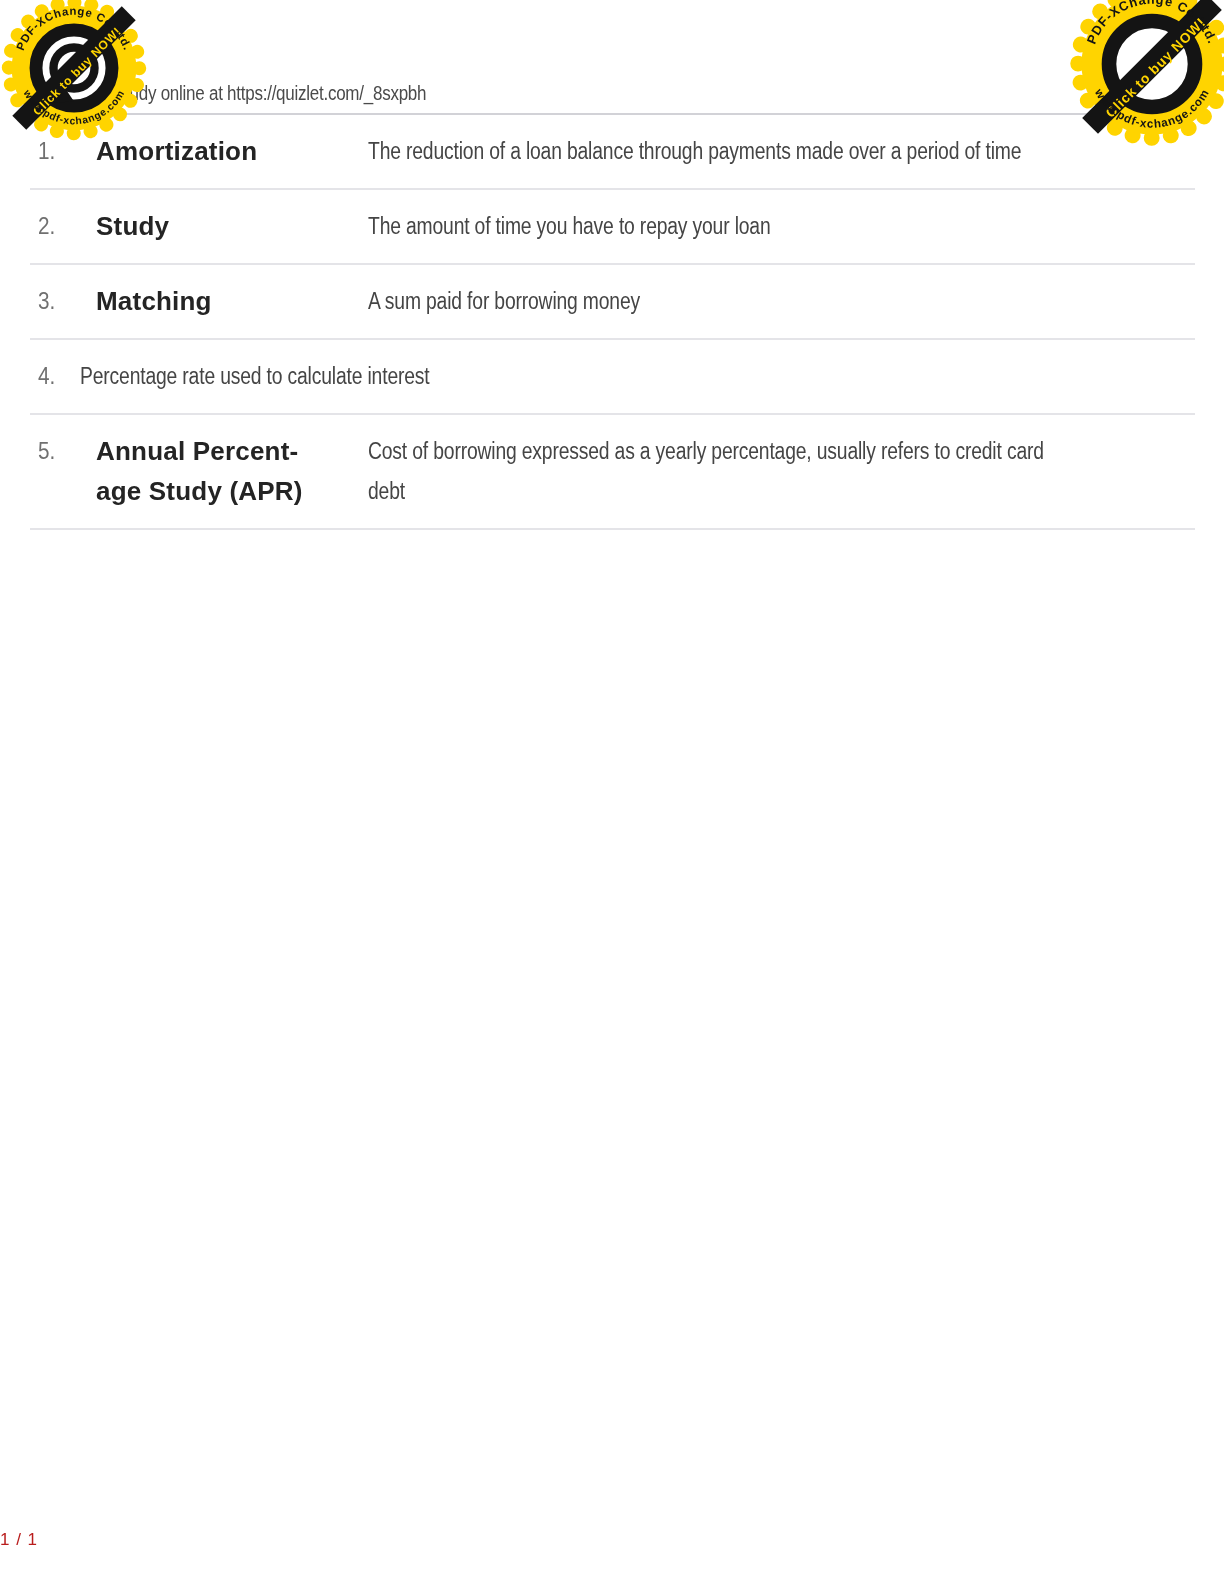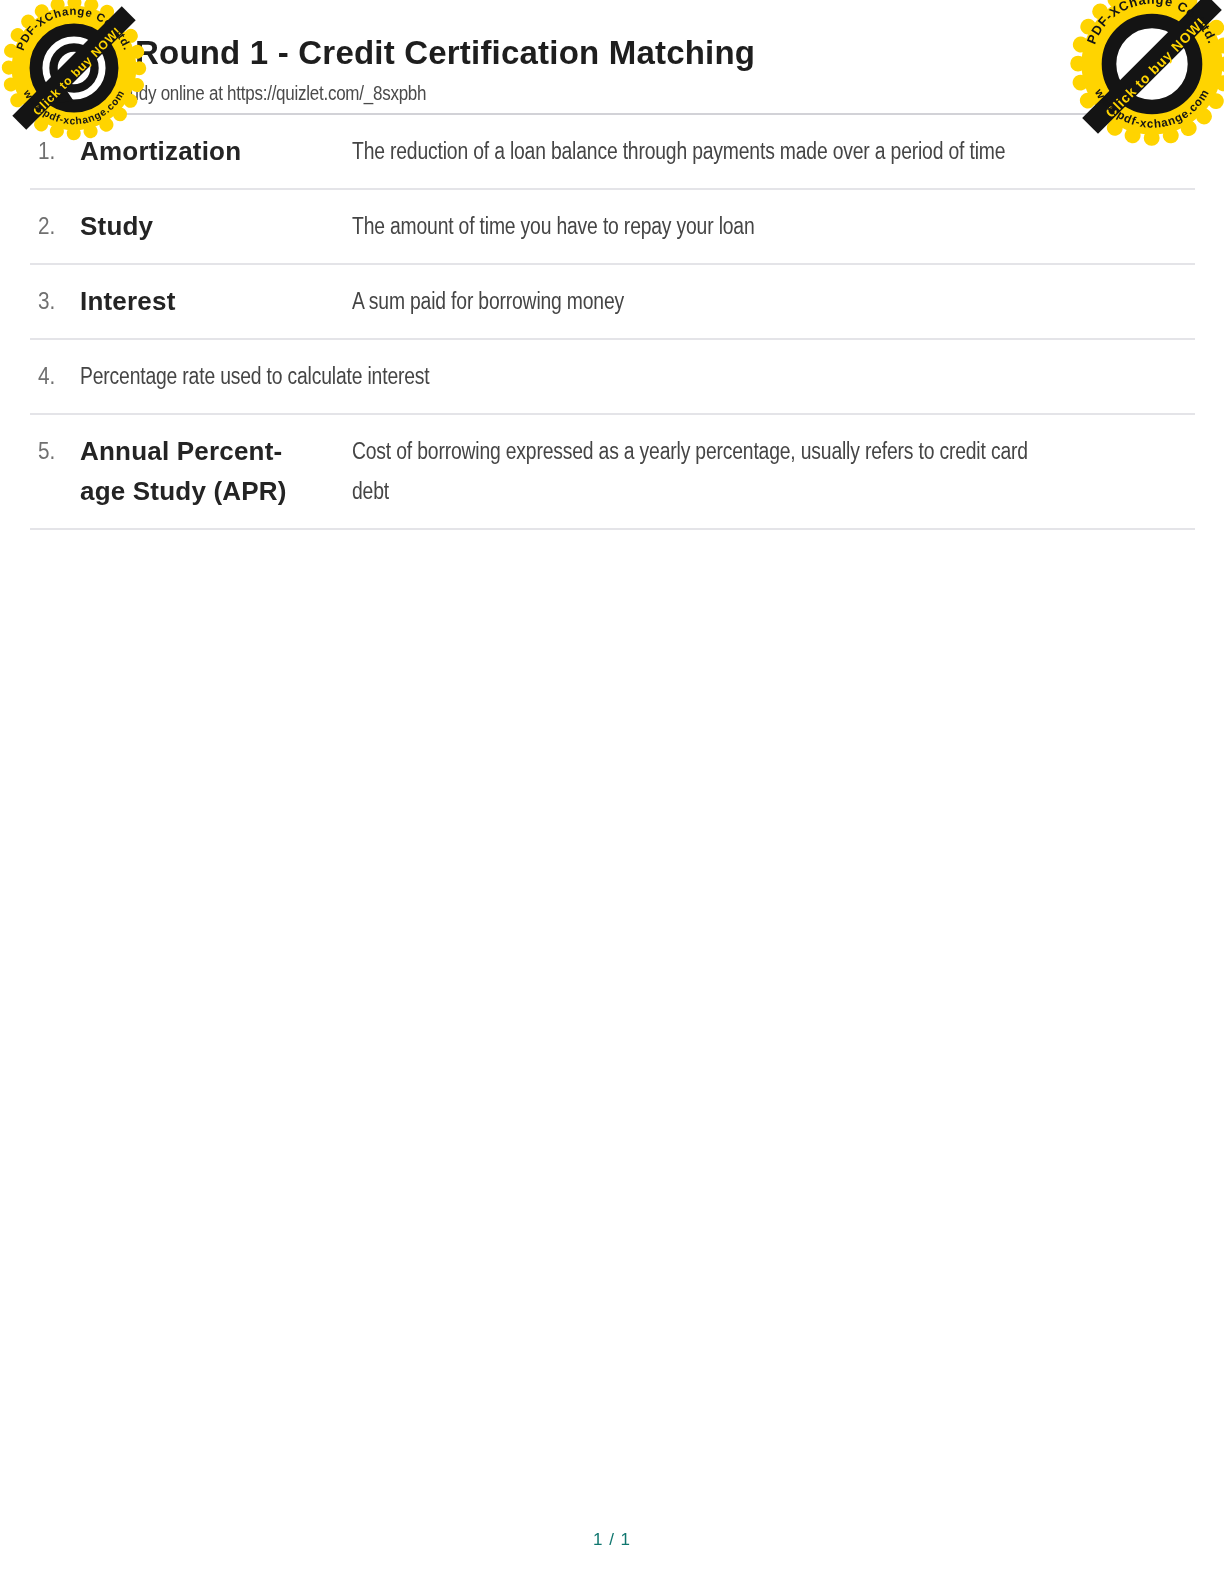--- a/index.html
+++ b/index.html
@@ -59,41 +59,41 @@
   }
   .term {
     width: 272px;
     font-size: 26px;
     font-weight: 700;
     line-height: 40px;
     color: #242424;
     letter-spacing: 0.2px;
     white-space: pre-line;
     flex-shrink: 0;
+    margin-left: 16px;
   }
   .def { flex: 1; overflow: visible; }
   .def .cond {
     display: block;
     width: 990px;
     font-size: 23px;
     line-height: 40px;
     color: #454545;
     letter-spacing: -0.2px;
     white-space: pre-line;
     transform: scaleX(0.84);
     transform-origin: left top;
   }
 
   
   .footer {
     position: absolute;
     left: 0; right: 0; top: 1530px;
-    text-align: center;
     font-size: 17px;
-    color: #0f766e;
+    color: #b91c1c;
     letter-spacing: 1px;
   }
 
   
   .stamp { position: absolute; z-index: 10; }
   .stamp-left  { left: -2px;  top: -8px;  width: 152px; height: 152px; }
   .stamp-right { left: 1066px; top: -22px; width: 172px; height: 172px; }
   .stamp text {
     font-family: "Liberation Sans", sans-serif;
     font-weight: bold;
@@ -145,21 +145,20 @@
       <textPath href="#b-top" startOffset="50%" text-anchor="middle">PDF-XChange Co Ltd.</textPath>
     </text>
     <text font-size="16" fill="#FFD400">
       <textPath href="#b-diag" startOffset="50%" text-anchor="middle">Click to buy NOW!</textPath>
     </text>
     <text font-size="13.5" fill="#141414">
       <textPath href="#b-bot" startOffset="50%" text-anchor="middle">www.pdf-xchange.com</textPath>
     </text>
   </svg>
 
-  <h1 class="title">Round 1 - Credit Certification Matching</h1>
   <div class="subtitle">Study online at https://quizlet.com/_8sxpbh</div>
   <div class="rule"></div>
 
   <div class="rows">
 
     <div class="row">
       <div class="num">1.</div>
       <div class="term">Amortization</div>
       <div class="def">
         <span class="cond">The reduction of a loan balance through payments made over a period of time</span>
@@ -169,21 +168,21 @@
     <div class="row">
       <div class="num">2.</div>
       <div class="term">Study</div>
       <div class="def">
         <span class="cond">The amount of time you have to repay your loan</span>
       </div>
     </div>
 
     <div class="row">
       <div class="num">3.</div>
-      <div class="term">Interest</div>
+      <div class="term">Matching</div>
       <div class="def">
         <span class="cond">A sum paid for borrowing money</span>
       </div>
     </div>
 
     <div class="row">
       <div class="num">4.</div>
       <div class="def">
         <span class="cond">Percentage rate used to calculate interest</span>
       </div>

